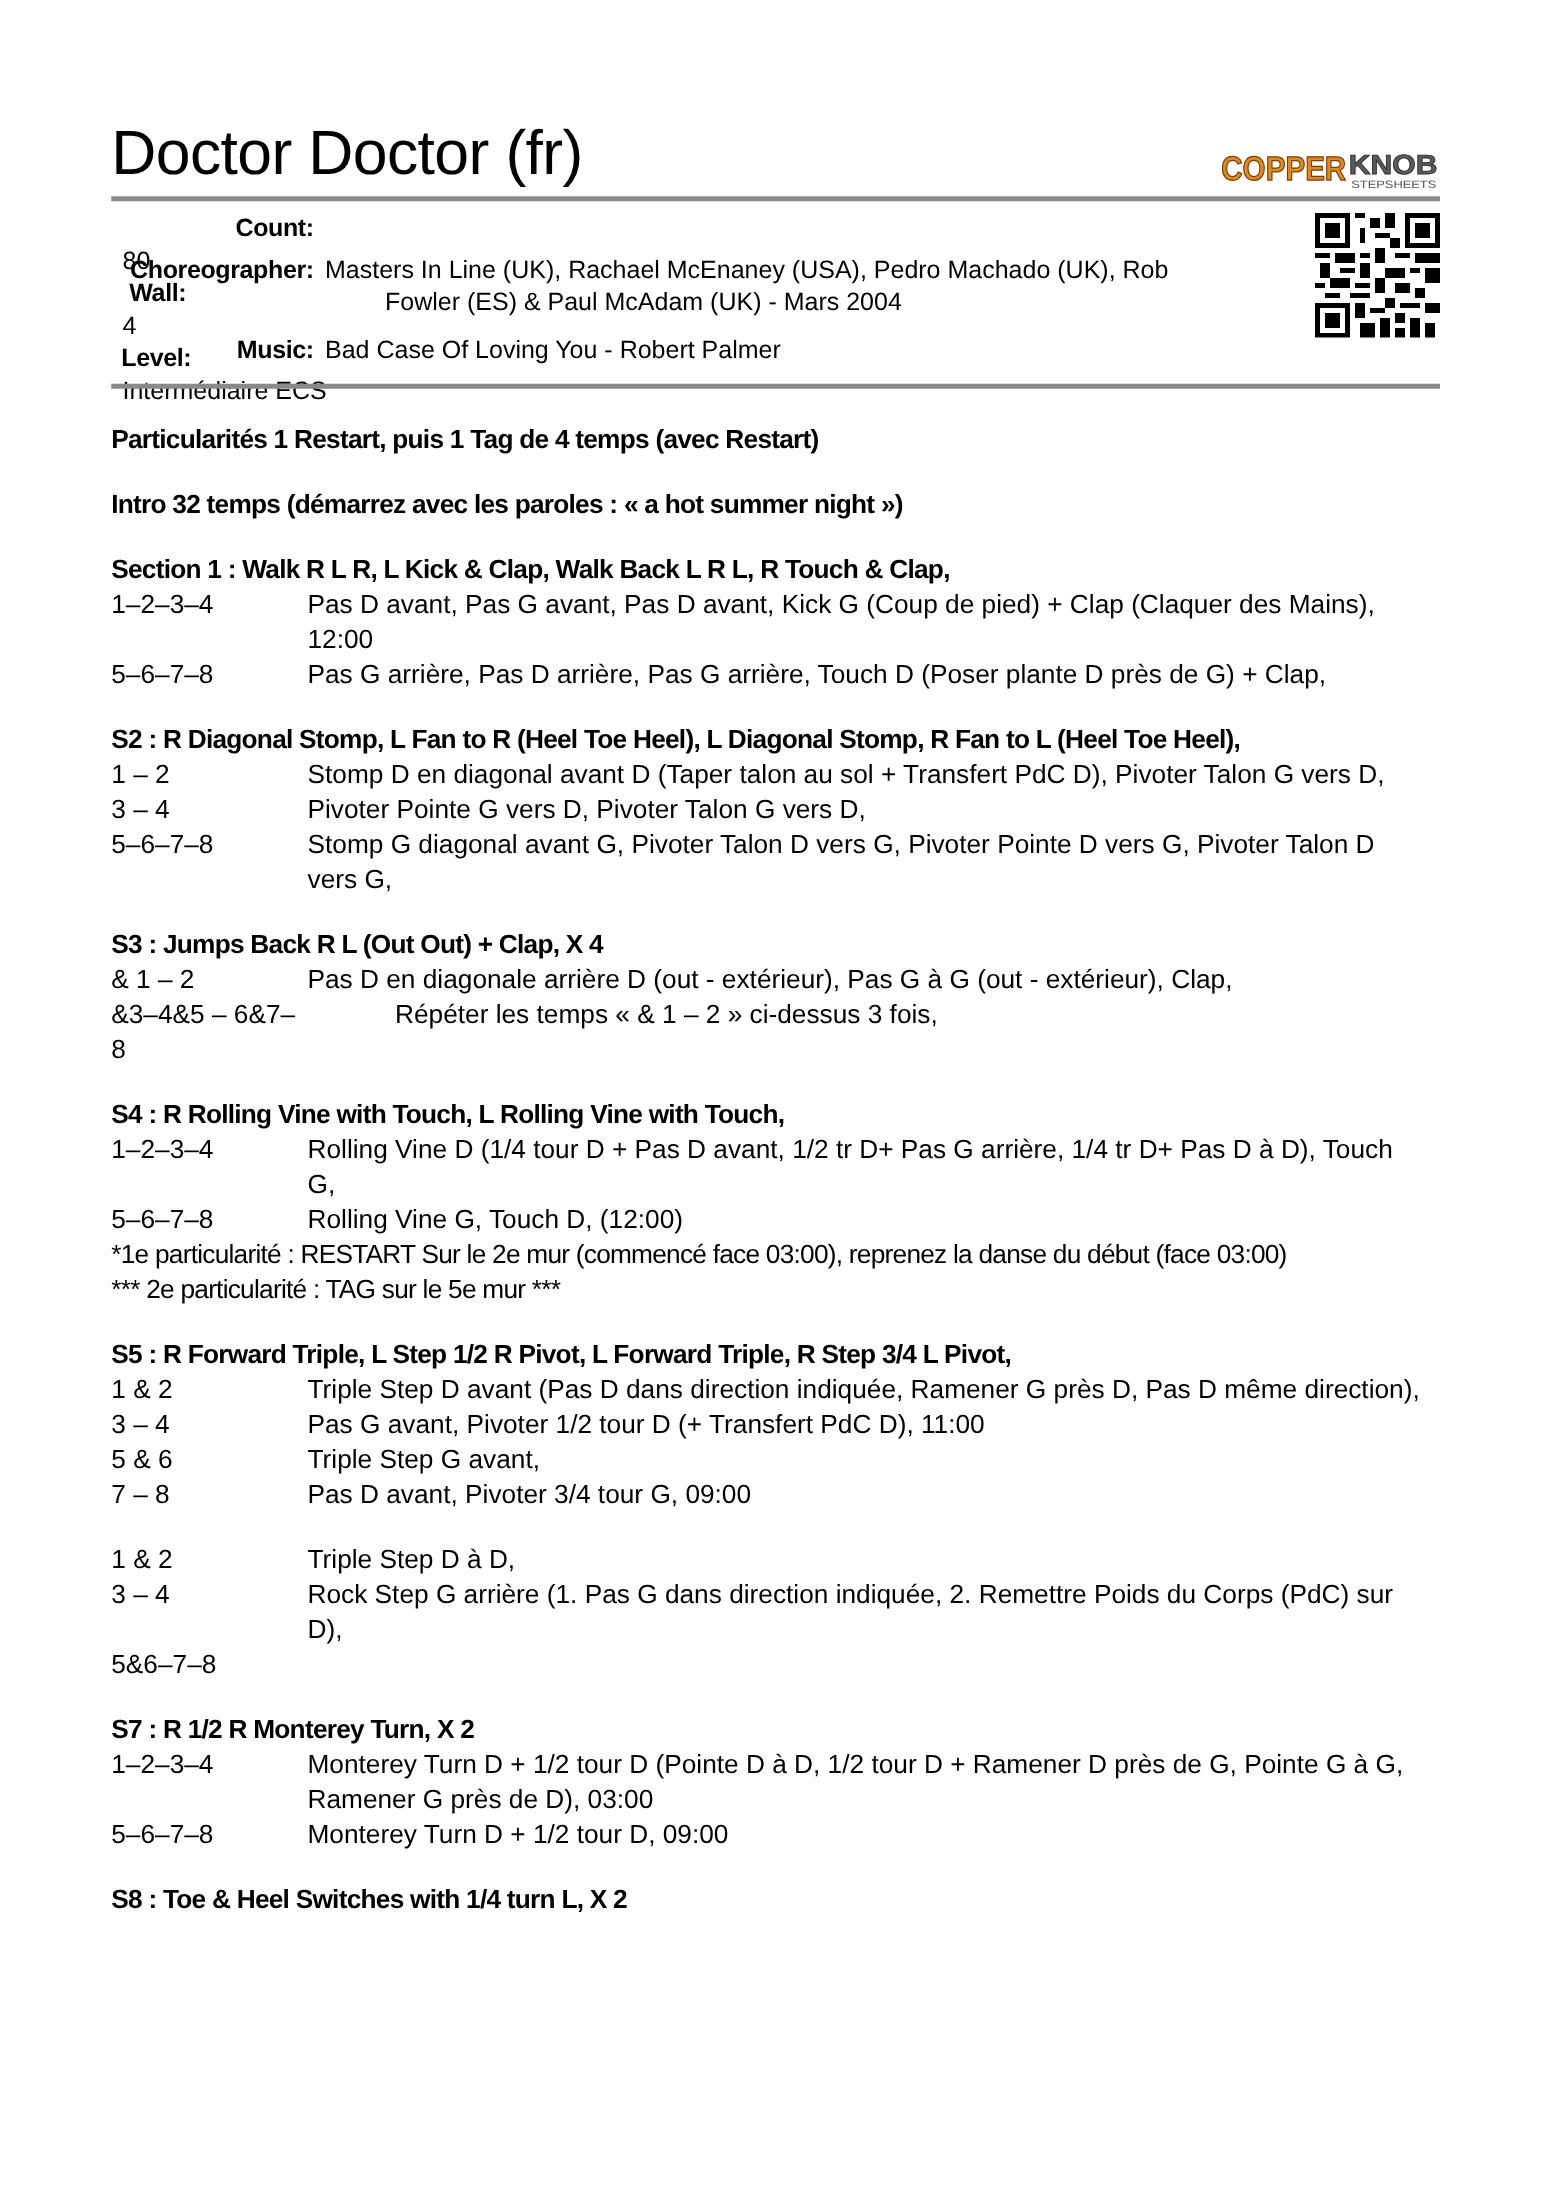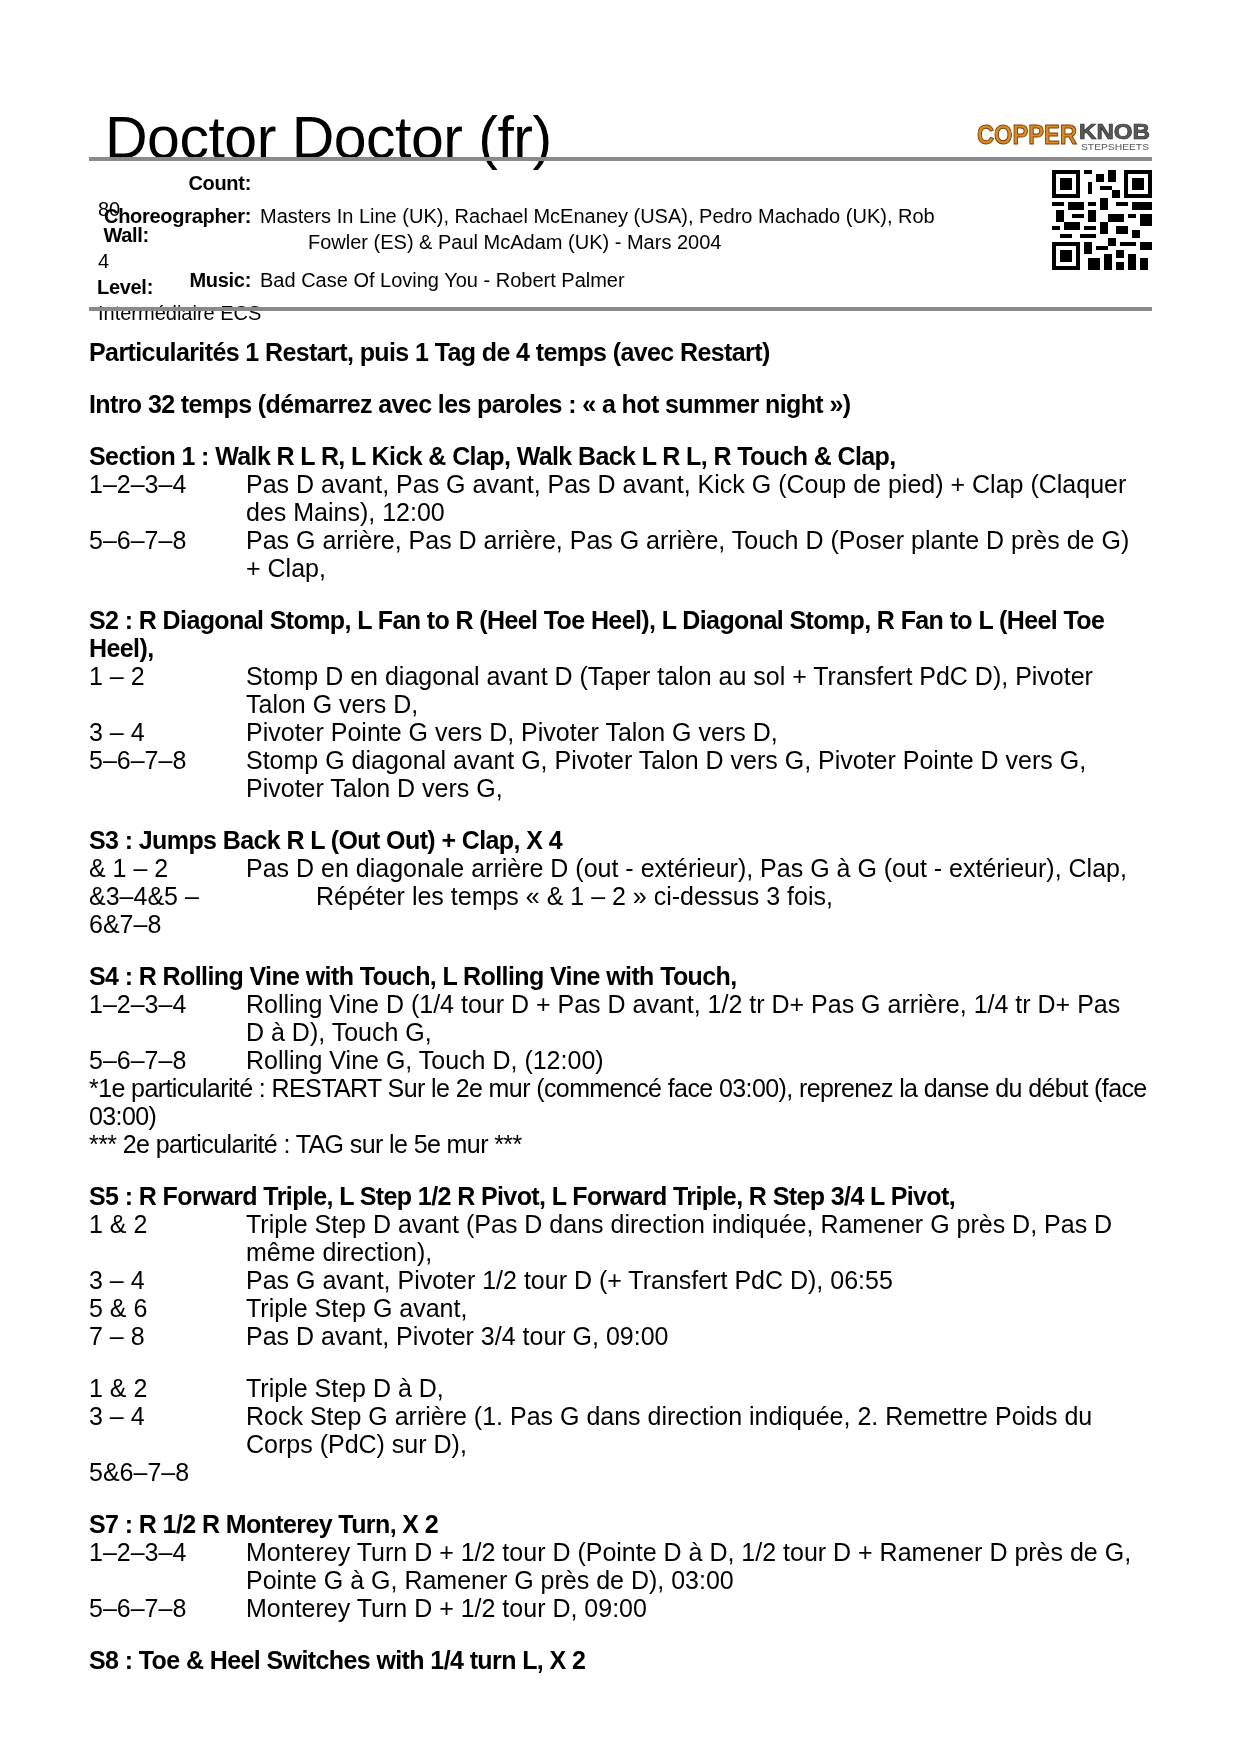--- a/index.html
+++ b/index.html
@@ -1,30 +1,30 @@
 <!DOCTYPE html>
 <html><head>
 <meta charset="utf-8">
 <style>
   html, body { margin: 0; padding: 0; background: #ffffff; }
   body { width: 1240px; height: 1754px; position: relative; overflow: hidden;
          font-family: "Liberation Sans", sans-serif; color: #000; }
   .page { position: absolute; left: 89px; top: 0; width: 1063px; }
-  .title { position: absolute; left: 0; top: 92px; font-size: 59px; line-height: 60px;
-           font-weight: normal; margin: 16px; letter-spacing: -0.5px; }
+  .title { position: absolute; left: 0; top: 92px; font-size: 50px; line-height: 60px;
+           font-weight: normal; margin: 0; letter-spacing: -0.5px; }
   .logo { position: absolute; right: 0; top: 118px; width: 175px; height: 36px; }
   .rule { position: absolute; left: 0; width: 1063px; height: 4px; background: #8a8a8a; }
   .rule-top { top: 157px; }
   .rule-bottom { top: 307px; }
   .meta { position: absolute; left: 0; top: 170px; width: 960px; font-size: 20px; line-height: 26px; }
   .meta-row { position: absolute; left: 0; display: flex; }
   .meta-label { font-weight: bold; text-align: right; letter-spacing: -0.3px; }
   .meta-value { margin-left: 9px; }
   .qr { position: absolute; right: 0; top: 170px; width: 100px; height: 100px; }
-  .body { position: absolute; left: 0; top: 338px; width: 1063px; font-size: 25px; line-height: 28px; }
+  .body { position: absolute; left: 0; top: 338px; width: 1063px; font-size: 21px; line-height: 28px; }
   .para-bold { font-weight: bold; letter-spacing: -0.6px; margin: 0; }
   .gap { height: 24px; }
   .section-title { font-weight: bold; letter-spacing: -0.6px; margin: 0; }
   .step { display: flex; }
   .step-count { width: 157px; flex: 0 0 157px; }
   .step-desc { flex: 1; padding-right: 10px; }
   .note { font-weight: normal; letter-spacing: -0.6px; }
 </style>
 </head>
 <body>
@@ -176,21 +176,21 @@
         </div>
         <div class="gap"></div>
         <div>
           <p class="section-title">S5 : R Forward Triple, L Step 1/2 R Pivot, L Forward Triple, R Step 3/4 L Pivot,</p>
           <div class="step">
             <span class="step-count">1 &amp; 2</span>
             <span class="step-desc">Triple Step D avant (Pas D dans direction indiquée, Ramener G près D, Pas D même direction),</span>
           </div>
           <div class="step">
             <span class="step-count">3 – 4</span>
-            <span class="step-desc">Pas G avant, Pivoter 1/2 tour D (+ Transfert PdC D), 06:55</span>
+            <span class="step-desc">Pas G avant, Pivoter 1/2 tour D (+ Transfert PdC D), 11:00</span>
           </div>
           <div class="step">
             <span class="step-count">5 &amp; 6</span>
             <span class="step-desc">Triple Step G avant,</span>
           </div>
           <div class="step">
             <span class="step-count">7 – 8</span>
             <span class="step-desc">Pas D avant, Pivoter 3/4 tour G, 09:00</span>
           </div>
         </div>

